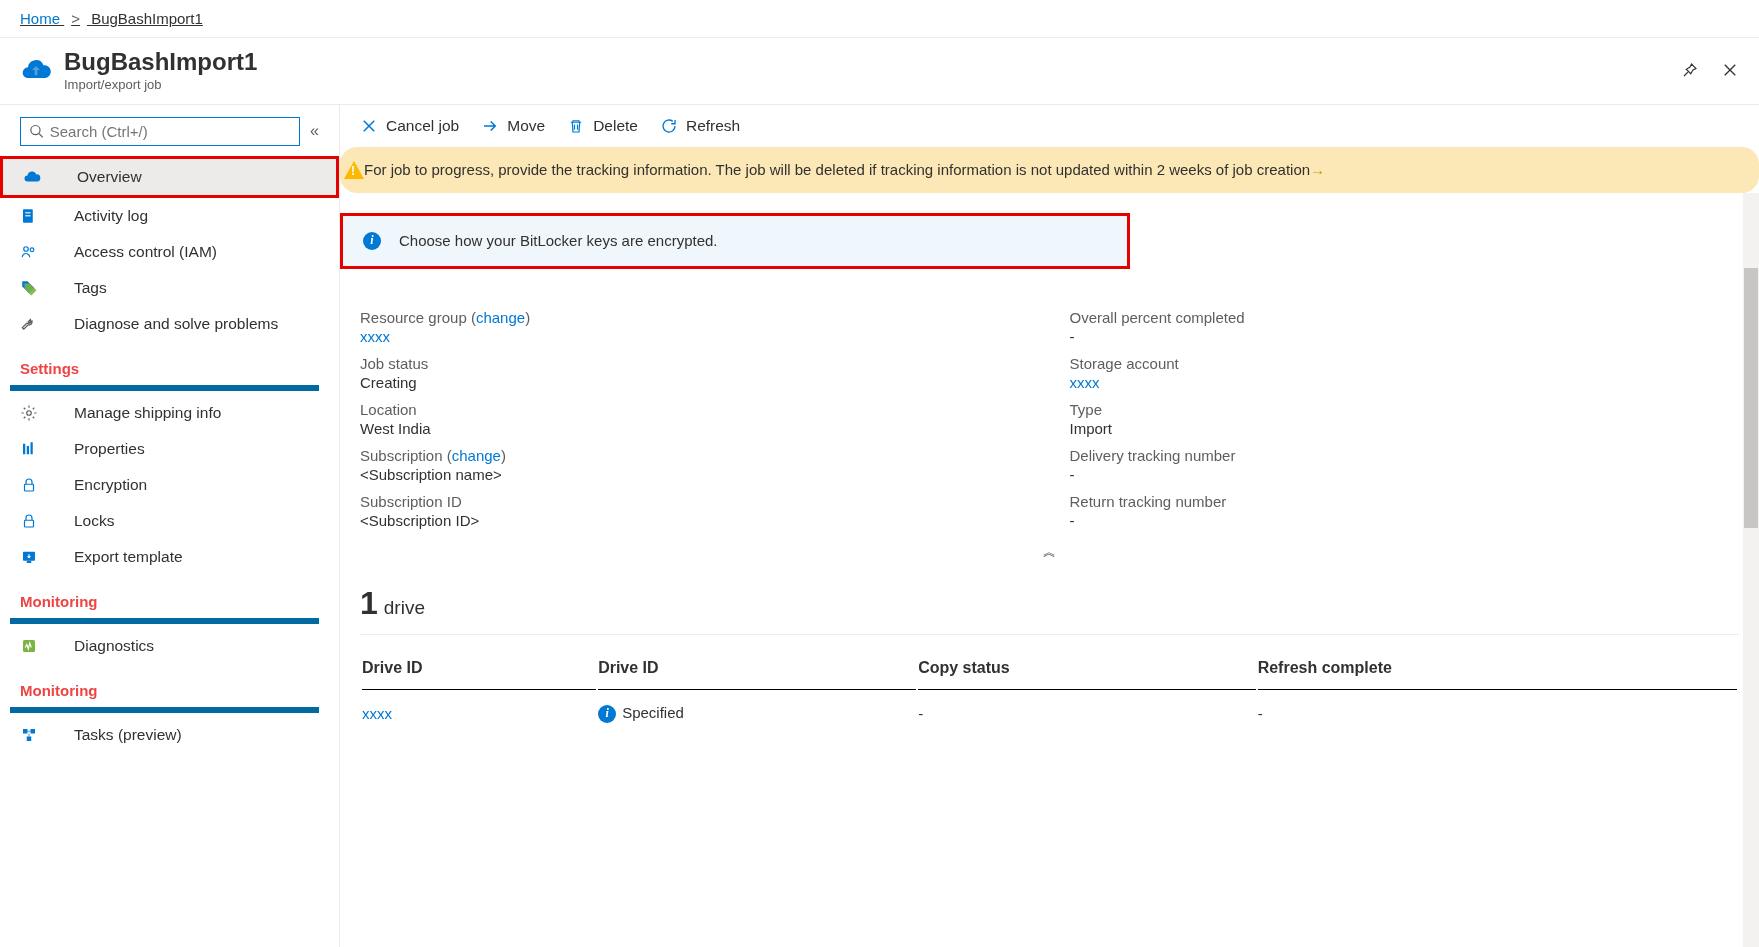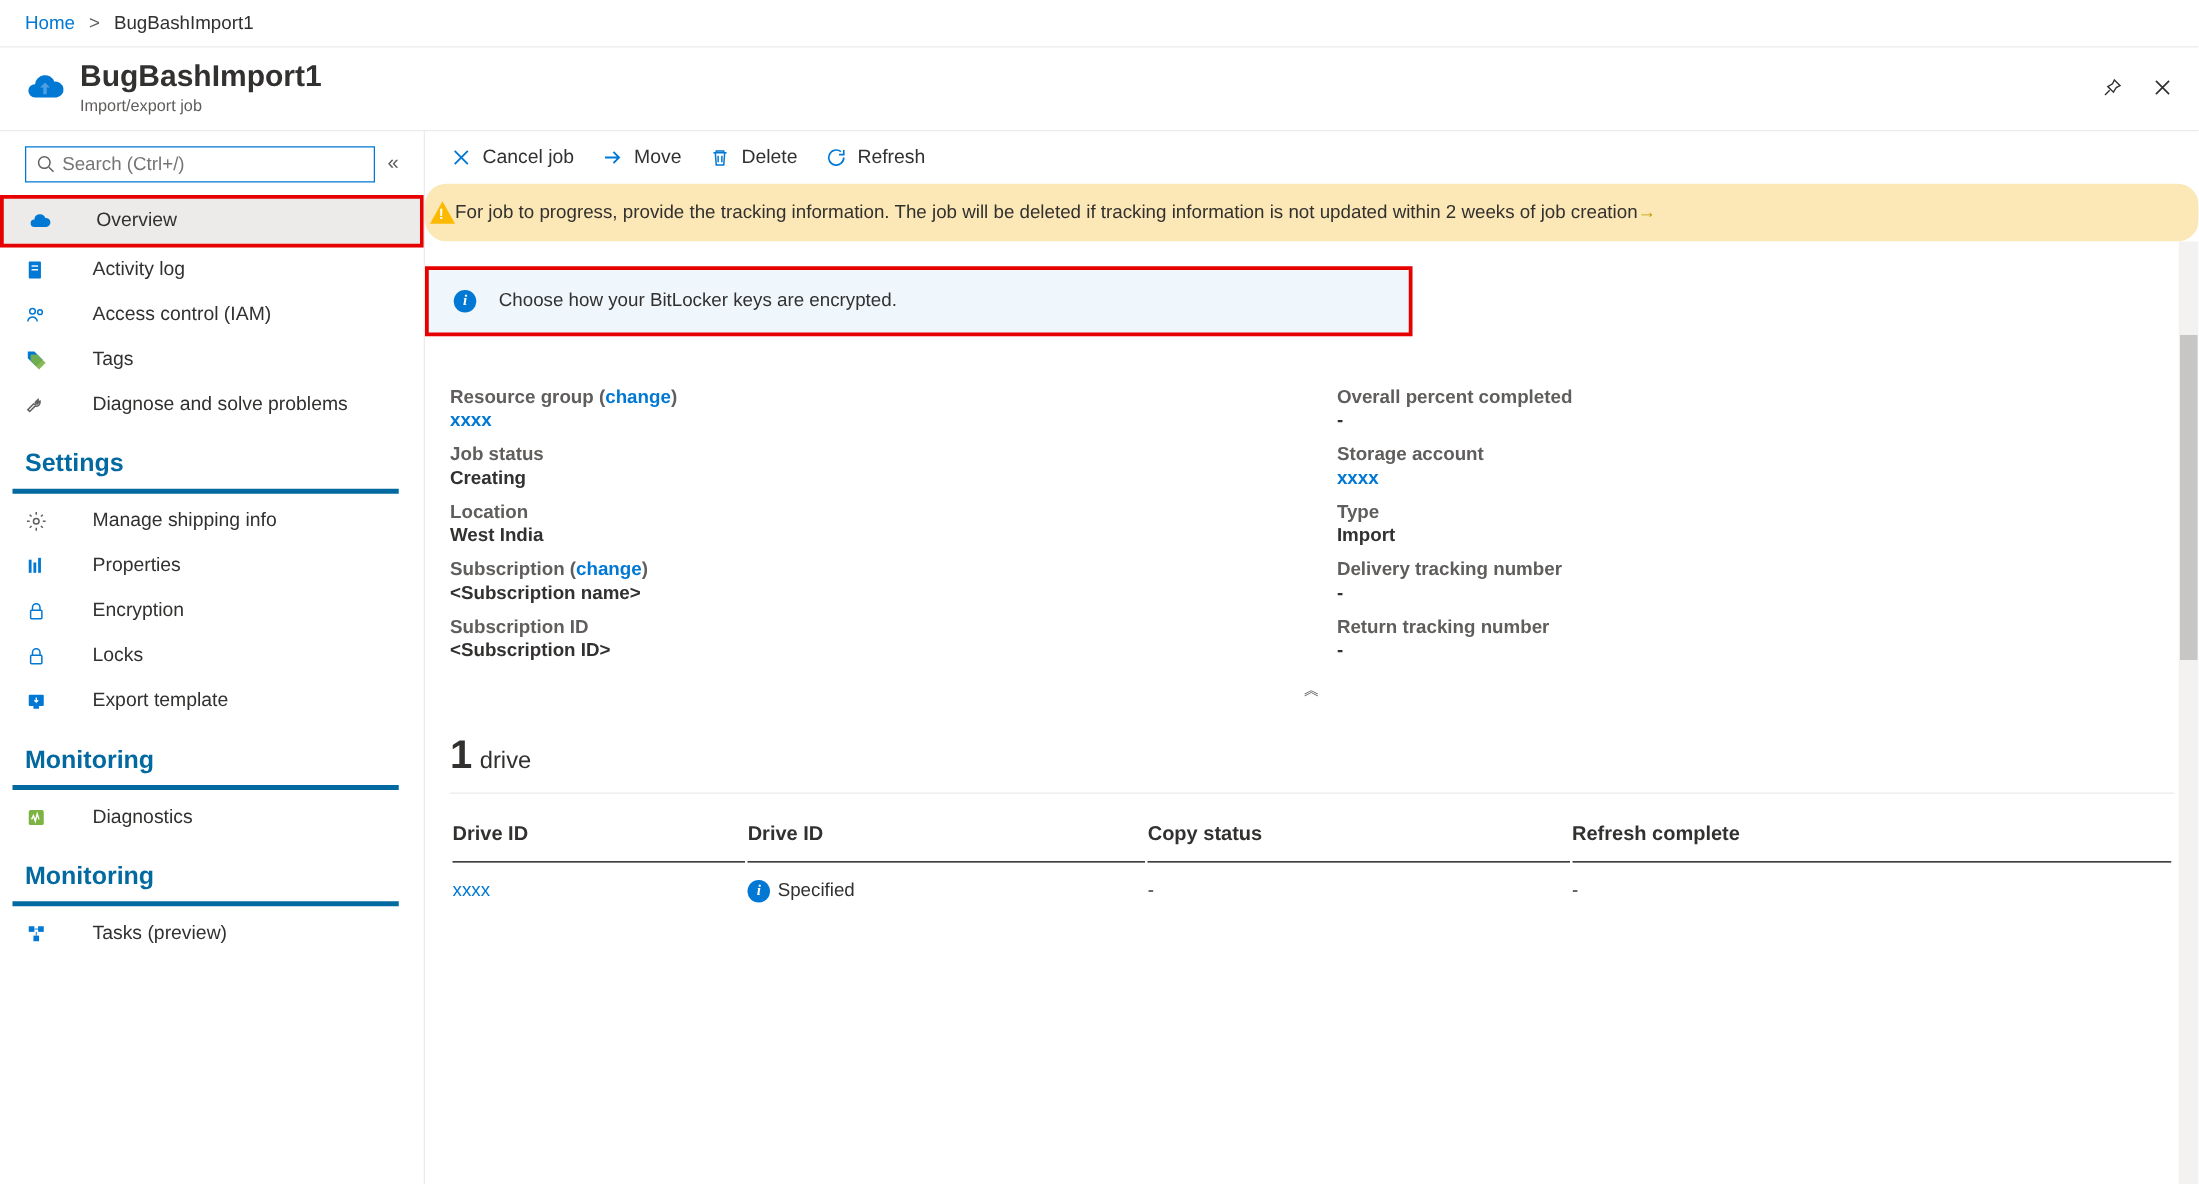--- a/index.html
+++ b/index.html
@@ -1,18 +1,18 @@
 <!DOCTYPE html>
 <html><head>
 <meta charset="utf-8">
 <style>
   * { box-sizing: border-box; margin: 0; padding: 0; }
   body { font-family: "Segoe UI", -apple-system, sans-serif; font-size: 14px; color: #323130; background: #fff; }
   
-  .breadcrumb { padding: 10px 20px; border-bottom: 1px solid #edebe9; font-size: 15px; }
+  .breadcrumb { padding: 10px 20px; border-bottom: 1px solid #edebe9; font-size: 15px; text-decoration: underline; }
   .breadcrumb a { color: #0078d4; text-decoration: none; }
   .breadcrumb span.sep { margin: 0 7px; color: #605e5c; }
   .breadcrumb span.current { color: #323130; }
   
   .header { display: flex; align-items: center; padding: 10px 20px 12px 20px; }
   .header-icon { width: 32px; height: 32px; margin-right: 12px; display:flex; align-items:center; justify-content:center; }
   .header-title { font-size: 24px; font-weight: 600; line-height: 1.2; }
   .header-sub { font-size: 13px; color: #605e5c; }
   .header-actions { margin-left: auto; display: flex; gap: 22px; align-items: center; }
   .header-actions svg { width: 18px; height: 18px; cursor: pointer; }
@@ -22,37 +22,37 @@
   .sidebar { width: 340px; border-right: 1px solid #edebe9; padding: 12px 0; overflow-y: auto; flex-shrink:0; display:flex; flex-direction:column;}
   .search-wrap { padding: 0 20px 10px 20px; display:flex; align-items:center; gap:10px;}
   .search-box { border: 1.5px solid #0078d4; padding: 5px 8px; display: flex; align-items: center; flex:1;}
   .search-box input { border: none; outline: none; width: 100%; font-size: 15px; color:#605e5c;}
   .search-box svg { width:16px; height:16px; margin-right:6px; }
   .collapse-btn { font-size: 16px; color:#605e5c; cursor:pointer; }
   
   .sidebar-item { display: flex; align-items: center; padding: 9px 20px; cursor: pointer; font-size: 15.5px; gap: 22px; }
   .sidebar-item.active { background: #edebe9; border:3px solid #e60000; }
   .sidebar-item .icon { width: 18px; height: 18px; margin-right: 14px; display:flex; align-items:center; justify-content:center; flex-shrink:0;}
-  .sidebar-section { padding: 18px 20px 8px 20px; font-size: 20px; font-weight: 600; color: #0369a1; border-bottom: 4px solid #0369a1; margin-bottom: 4px; margin-left:10px; margin-right:20px; padding-left:10px;}
+  .sidebar-section { padding: 18px 20px 8px 20px; font-size: 15px; font-weight: 600; color: #ef4444; border-bottom: 6px solid #0369a1; margin-bottom: 4px; margin-left:10px; margin-right:20px; padding-left:10px;}
   
   .main { flex: 1; display: flex; flex-direction: column; overflow: hidden; }
   .toolbar { display: flex; gap: 22px; padding: 12px 20px; align-items: center; }
   .toolbar-btn { display: flex; align-items: center; gap: 8px; cursor: pointer; font-size: 15.5px; color:#323130;}
   .toolbar-btn svg { width: 18px; height: 18px; }
   
   .banner-warning { background: #fce8b6; padding: 14px 4px; display: flex; align-items: center; font-size: 15px; border-radius: 17px;}
   .banner-warning .arrow { color: #c19c00; font-weight:bold;}
   
   .scroll-content { flex:1; overflow-y:auto; position:relative;}
   
   .banner-info { background: #eff6fc; padding: 16px 20px; display: flex; align-items: center; gap: 12px; font-size: 15px; margin:0; }
   .banner-info.highlighted { border: 3px solid #e60000; width: 790px; margin-top:20px; margin-bottom:20px;}
   
   .details { display: flex; padding: 10px 20px 0 20px; gap:40px; }
-  .details-col { flex: 1; font-weight: bold; }
+  .details-col { flex: 1; }
   .detail-label { color: #605e5c; font-size: 15px; margin-top:10px;}
   .detail-value { font-size: 15px; color: #323130; margin-top:2px; margin-bottom:6px;}
   .link { color: #0078d4; cursor:pointer; }
   
   .collapse-chevron { text-align:center; padding:8px 0 4px 0; cursor:pointer; font-size:13px; color:#605e5c;}
   
   .drive-section { padding: 20px; }
   .drive-heading { font-size: 32px; font-weight: 600; display:flex; align-items:baseline; gap:6px; border-bottom:1px solid #edebe9; padding-bottom:12px;}
   .drive-heading .sub { font-size:19px; font-weight:400;}
   

